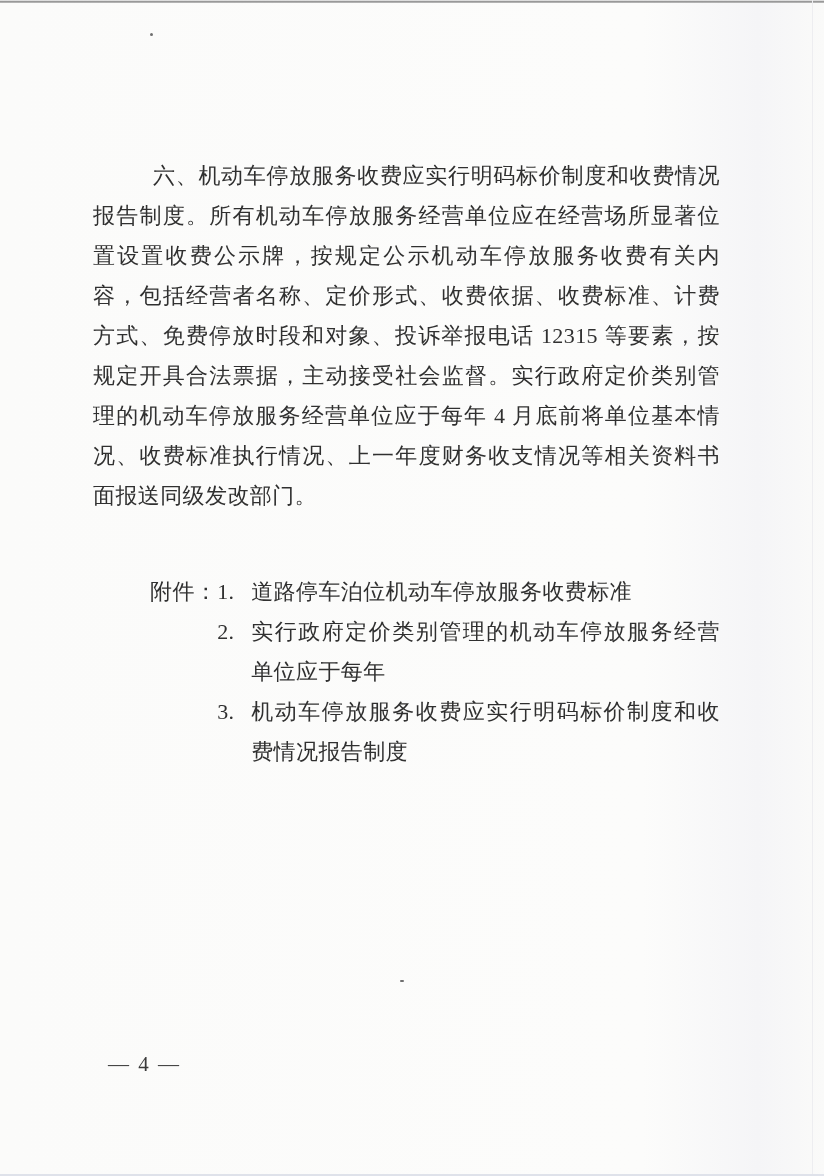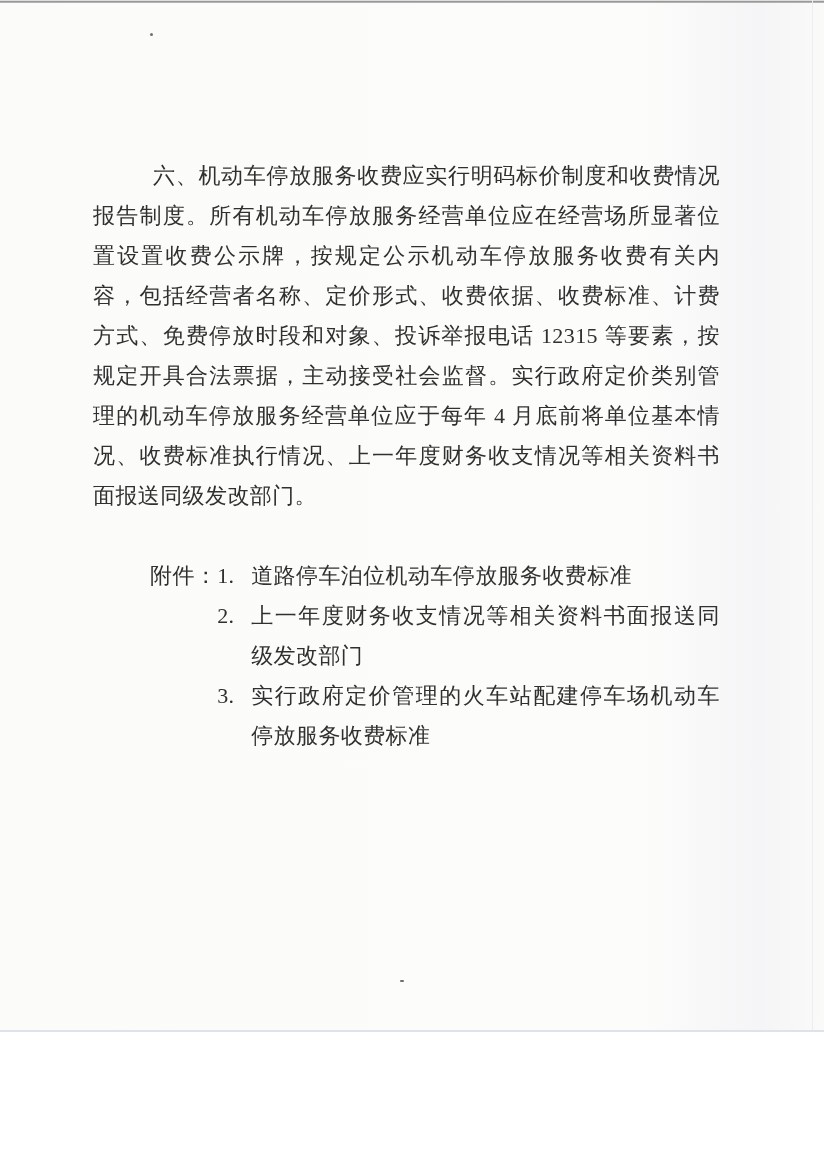--- a/index.html
+++ b/index.html
@@ -7,21 +7,21 @@
     padding: 0;
     background: #ffffff;
   }
   :root {
     --ink: #303030;
     --paper: #fbfbfa;
   }
   .page {
     position: relative;
     width: 824px;
-    height: 1032px;
+    height: 1176px;
     background: linear-gradient(90deg, var(--paper) 0%, #fcfcfb 78%, #f5f5f7 92%, #fafaf9 100%);
     font-family: "Liberation Serif", "DejaVu Serif", serif;
     color: var(--ink);
     overflow: hidden;
   }
   .scan-edge-top {
     position: absolute;
     top: 0; left: 0; right: 0;
     height: 3px;
     background: linear-gradient(180deg, #ffffff 0%, #8f8f8f 55%, #c8c8c8 100%);
@@ -57,21 +57,21 @@
     margin: 0;
     font-size: 22px;
     line-height: 40px;
     letter-spacing: 0.4px;
     text-align: justify;
     text-justify: inter-character;
     text-indent: 60px;
   }
   .attachments {
     display: flex;
-    margin-top: 40px;
+    margin-top: 56px;
     font-size: 22px;
     line-height: 40px;
     letter-spacing: 0.4px;
   }
   .att-label {
     flex: 0 0 auto;
     margin-left: 57px;
     white-space: nowrap;
   }
   .att-list {
@@ -119,25 +119,25 @@
 
     <div class="attachments">
       <div class="att-label">附件：</div>
       <ol class="att-list">
         <li class="att-item">
           <span class="att-num">1.</span>
           <span class="att-text">道路停车泊位机动车停放服务收费标准</span>
         </li>
         <li class="att-item">
           <span class="att-num">2.</span>
-          <span class="att-text">上一年度财务收支情况等相关资料书面报送同级发改部门</span>
+          <span class="att-text">实行政府定价类别管理的机动车停放服务经营单位应于每年</span>
         </li>
         <li class="att-item">
           <span class="att-num">3.</span>
-          <span class="att-text">实行政府定价管理的火车站配建停车场机动车停放服务收费标准</span>
+          <span class="att-text">机动车停放服务收费应实行明码标价制度和收费情况报告制度</span>
         </li>
       </ol>
     </div>
 
   </div>
 
   <div class="page-number">— 4 —</div>
 
   <div class="scan-edge-bottom"></div>
 

